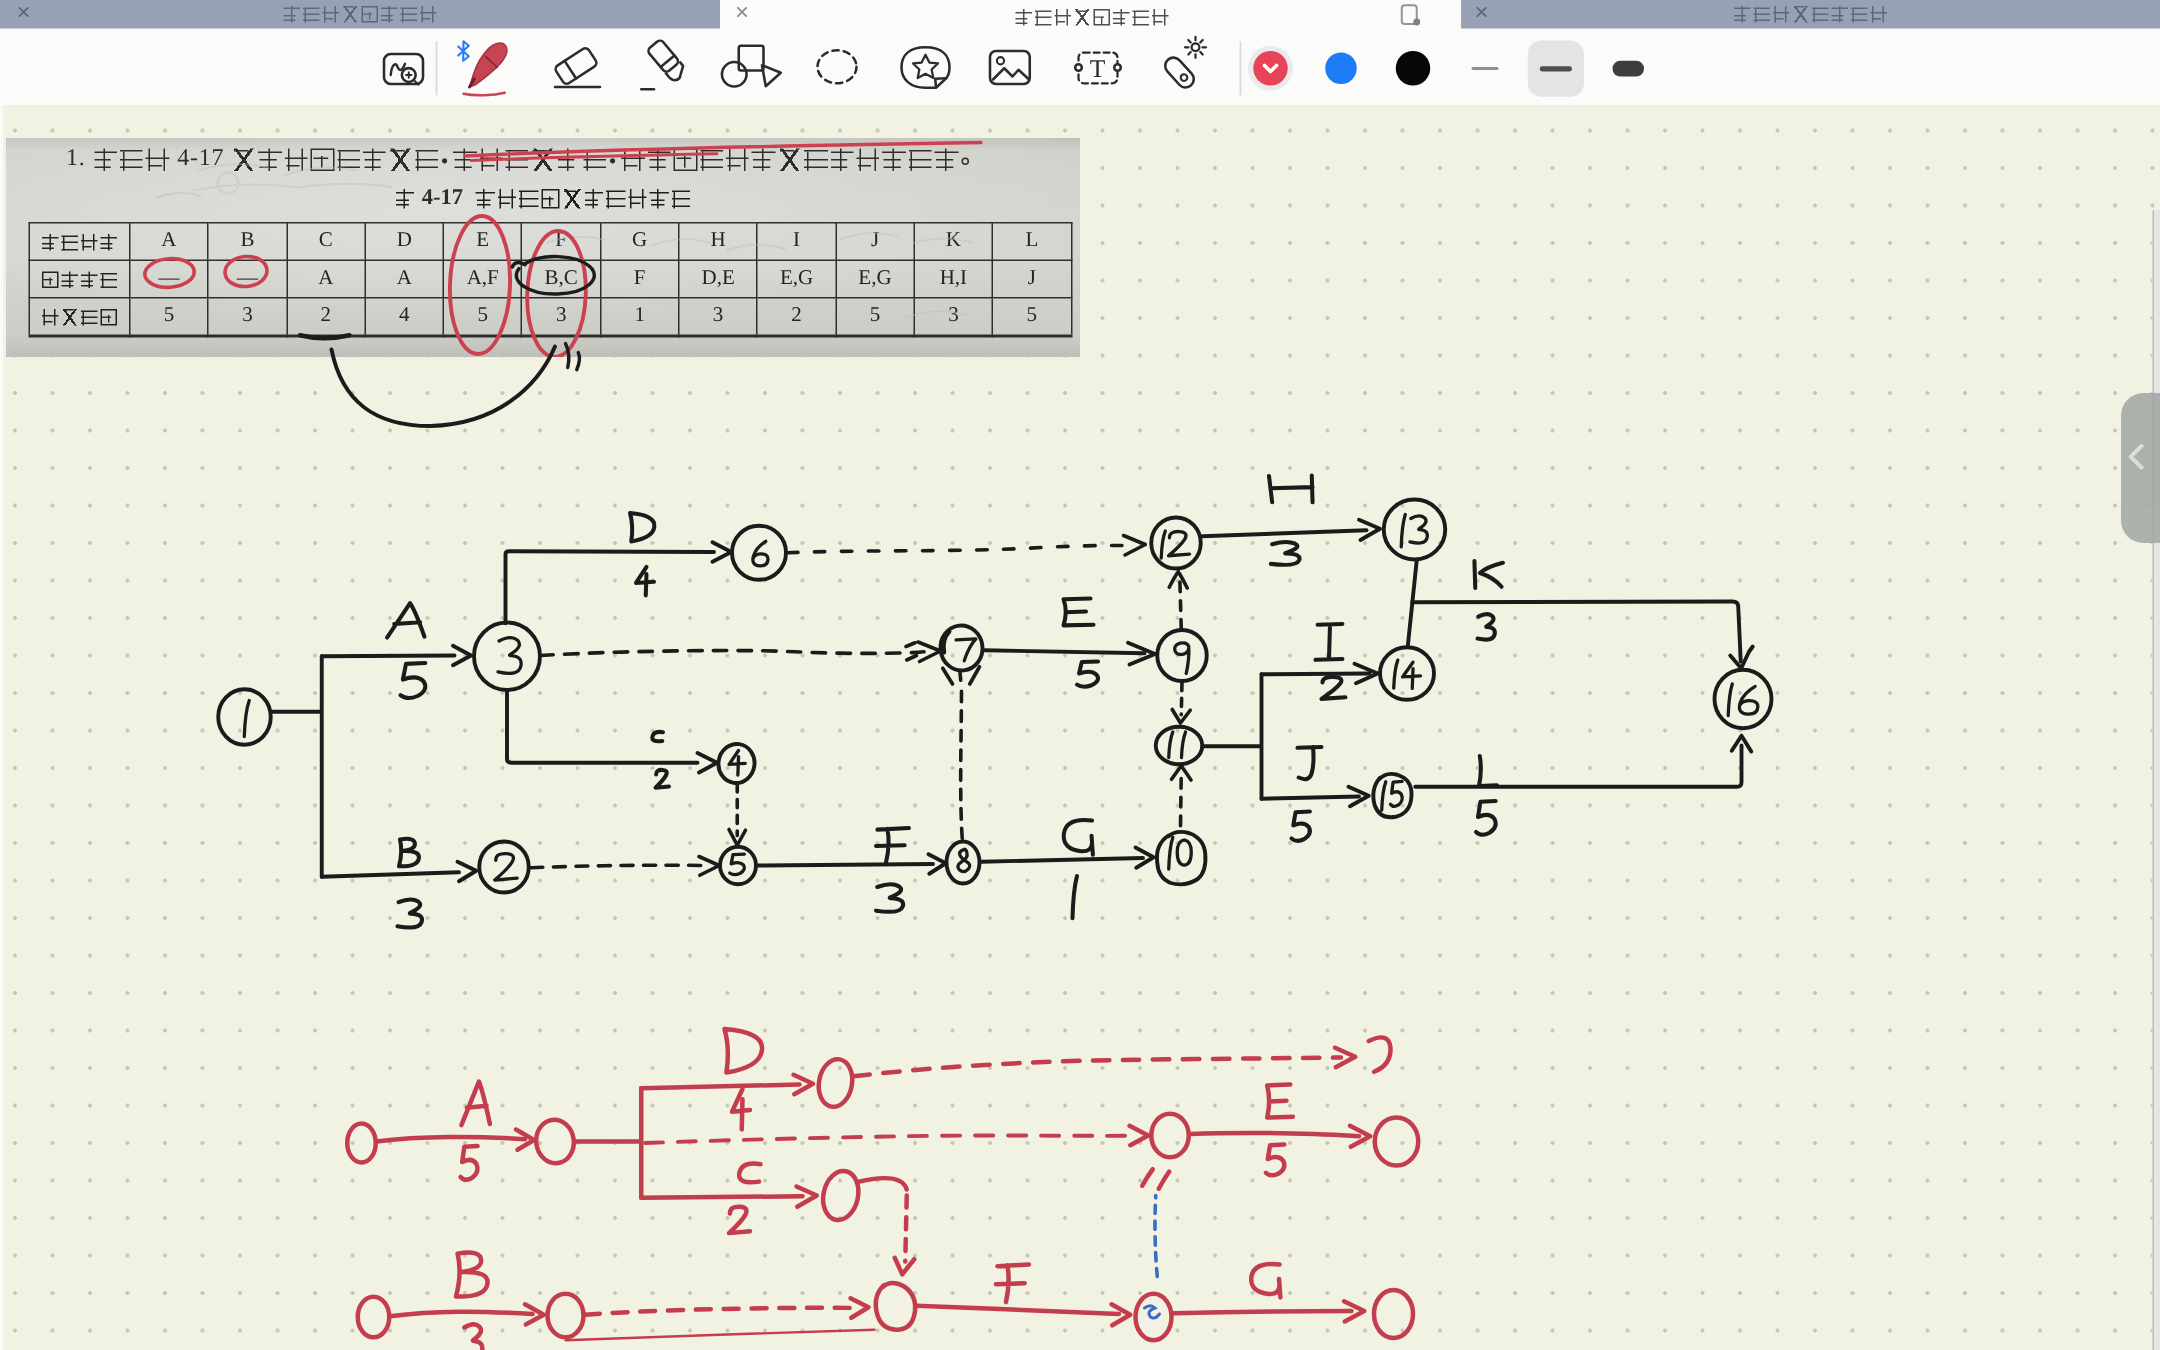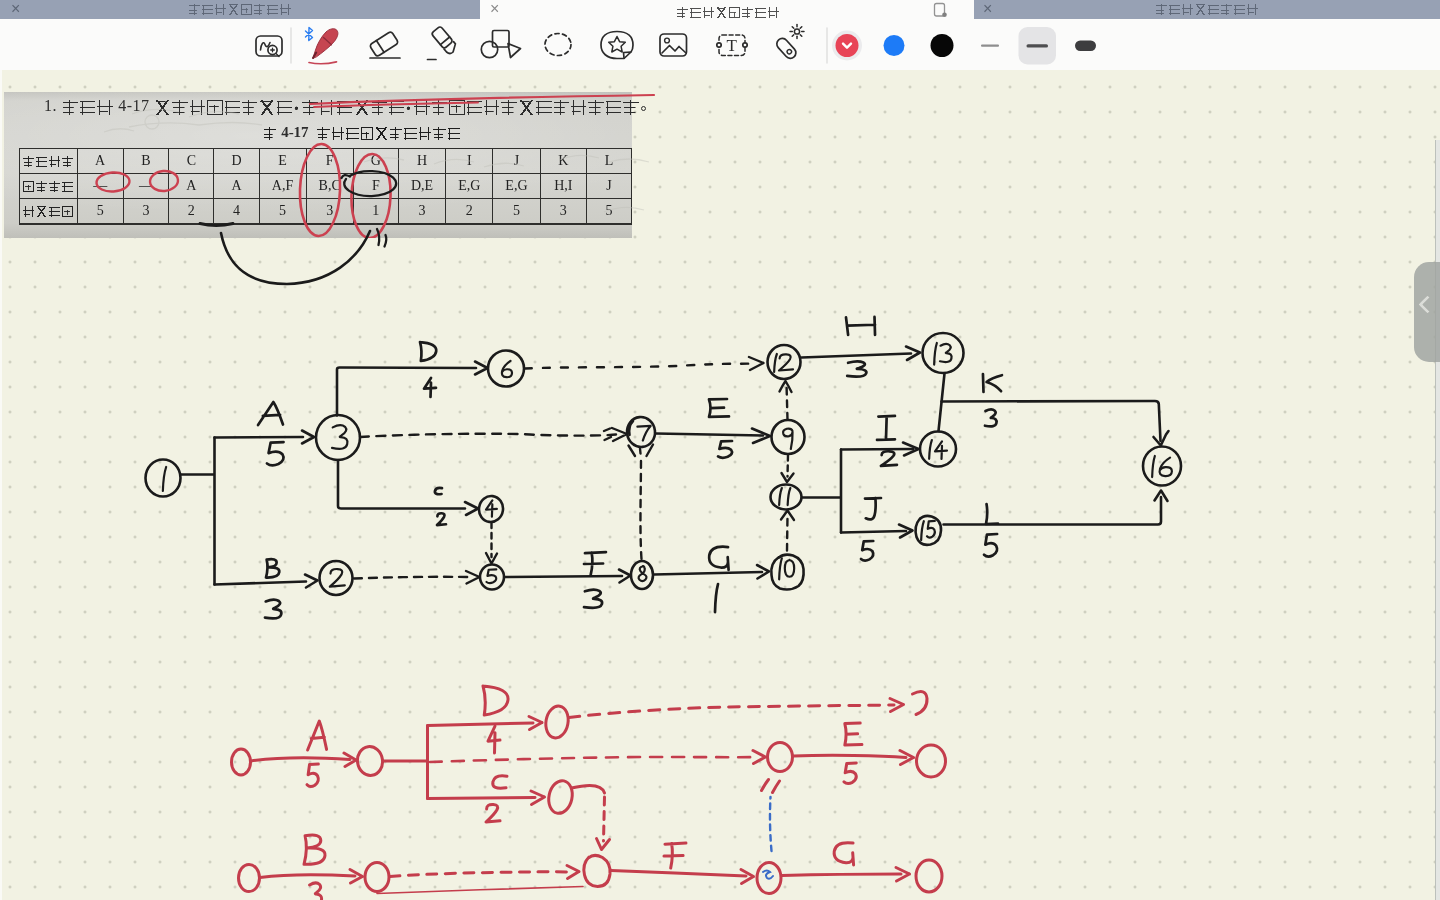--- a/index.html
+++ b/index.html
@@ -13,21 +13,21 @@
 .z3{background-image:linear-gradient(var(--k),var(--k)),linear-gradient(var(--k),var(--k)),linear-gradient(var(--k),var(--k)),linear-gradient(var(--k),var(--k));background-size:100% 9%,100% 9%,100% 9%,9% 86%;background-position:0 6%,0 50%,0 94%,12% 100%}
 .z4{background-image:linear-gradient(54deg,transparent 45%,var(--k) 45%,var(--k) 54%,transparent 54%),linear-gradient(-54deg,transparent 45%,var(--k) 45%,var(--k) 54%,transparent 54%),linear-gradient(var(--k),var(--k));background-size:100% 100%,100% 100%,64% 9%;background-position:0 0,0 0,18% 4%}
 .z5{background-image:linear-gradient(var(--k),var(--k)),linear-gradient(var(--k),var(--k)),linear-gradient(var(--k),var(--k)),linear-gradient(var(--k),var(--k));background-size:9% 100%,9% 100%,100% 9%,58% 9%;background-position:14% 0,82% 0,0 42%,21% 80%}
 .zc{width:6px;height:5px;background-image:radial-gradient(circle at 40% 45%,var(--k) 0 1.4px,transparent 2px);background-repeat:no-repeat;display:inline-block;margin:8px 1px 0 1px}
 .zo{width:5px;height:5px;border:1.2px solid var(--k);border-radius:50%;display:inline-block;box-sizing:border-box;margin:8px 1px 0 1px}
 #cv{position:absolute;left:0;top:70px;width:1440px;height:830px;background-color:#f2f2e3;background-image:radial-gradient(circle,#c5c6b6 1.05px,rgba(0,0,0,0) 1.45px);background-size:25px 25px;background-position:-2.5px 4.5px}
 #cv:before{content:"";position:absolute;left:0;top:0;width:2px;height:830px;background:#fafaf6}
 #edge{position:absolute;right:0;top:70px;width:4px;height:830px;background:#e4e6e3;border-left:1px solid #bcc0bb}
 #handle{position:absolute;left:1414px;top:192px;width:30px;height:100px;background:#9fa3a0;opacity:.82;border-radius:15px 0 0 15px}
 #handle:after{content:"";position:absolute;left:7px;top:36px;width:10px;height:10px;border-left:3.2px solid #d7d9d6;border-bottom:3.2px solid #d7d9d6;transform:rotate(45deg);border-radius:2px}
-#photo{position:absolute;left:4px;top:22px;width:628px;height:146px;background:
+#photo{position:absolute;left:4px;top:22px;width:716px;height:146px;background:
 radial-gradient(120% 90% at 40% 30%,rgba(255,255,255,.25),rgba(0,0,0,0) 60%),
 linear-gradient(180deg,#c2c2bd 0,#d1d1cc 6%,#d5d5d0 55%,#cdcdc7 90%,#bfbfb9 100%);
 font-family:"Liberation Serif",serif;color:#2c2c2c}
 #photo .ln1{position:absolute;left:40px;top:5px;font-size:16px;letter-spacing:.5px;--k:#2c2c2c;white-space:nowrap}
 .p15{width:15.4px;height:14.5px}
 .p13{width:12.5px;height:12.5px}
 .p12{width:11px;height:11px}
 #cap{position:absolute;left:0;top:32px;width:716px;text-align:center;font-weight:bold;font-size:15px;--k:#1e1e1e}
 table{border-collapse:collapse;position:absolute;left:15px;top:56px;table-layout:fixed;border-bottom:2.2px solid #2e2e2c}
 td{border:1.2px solid #2e2e2c;text-align:center;font-size:14px;padding:0;font-family:"Liberation Serif",serif;color:#222}

